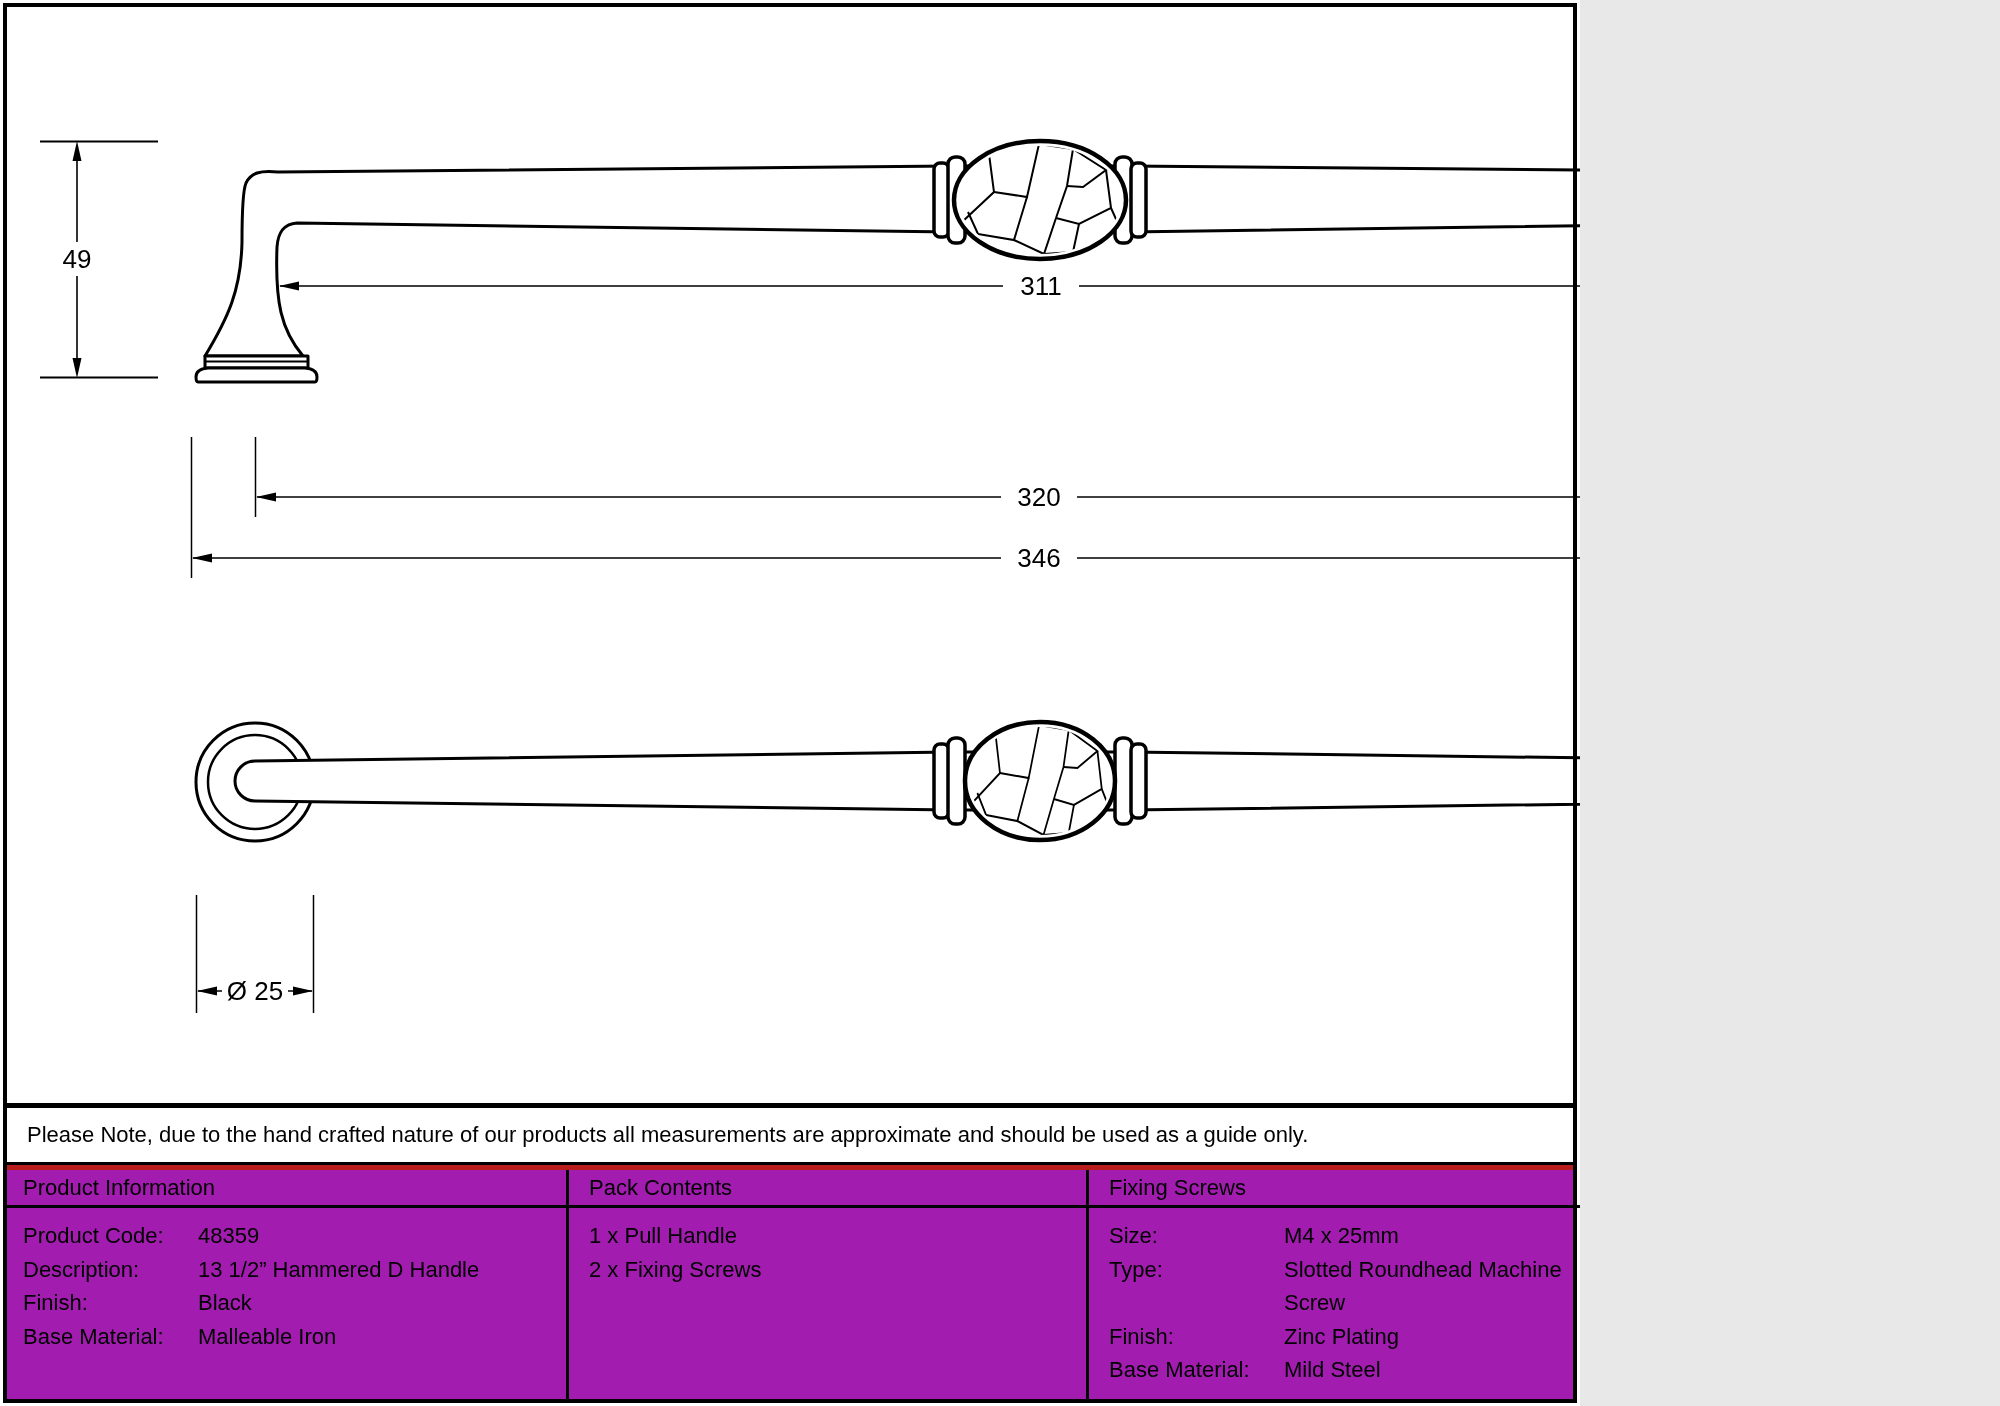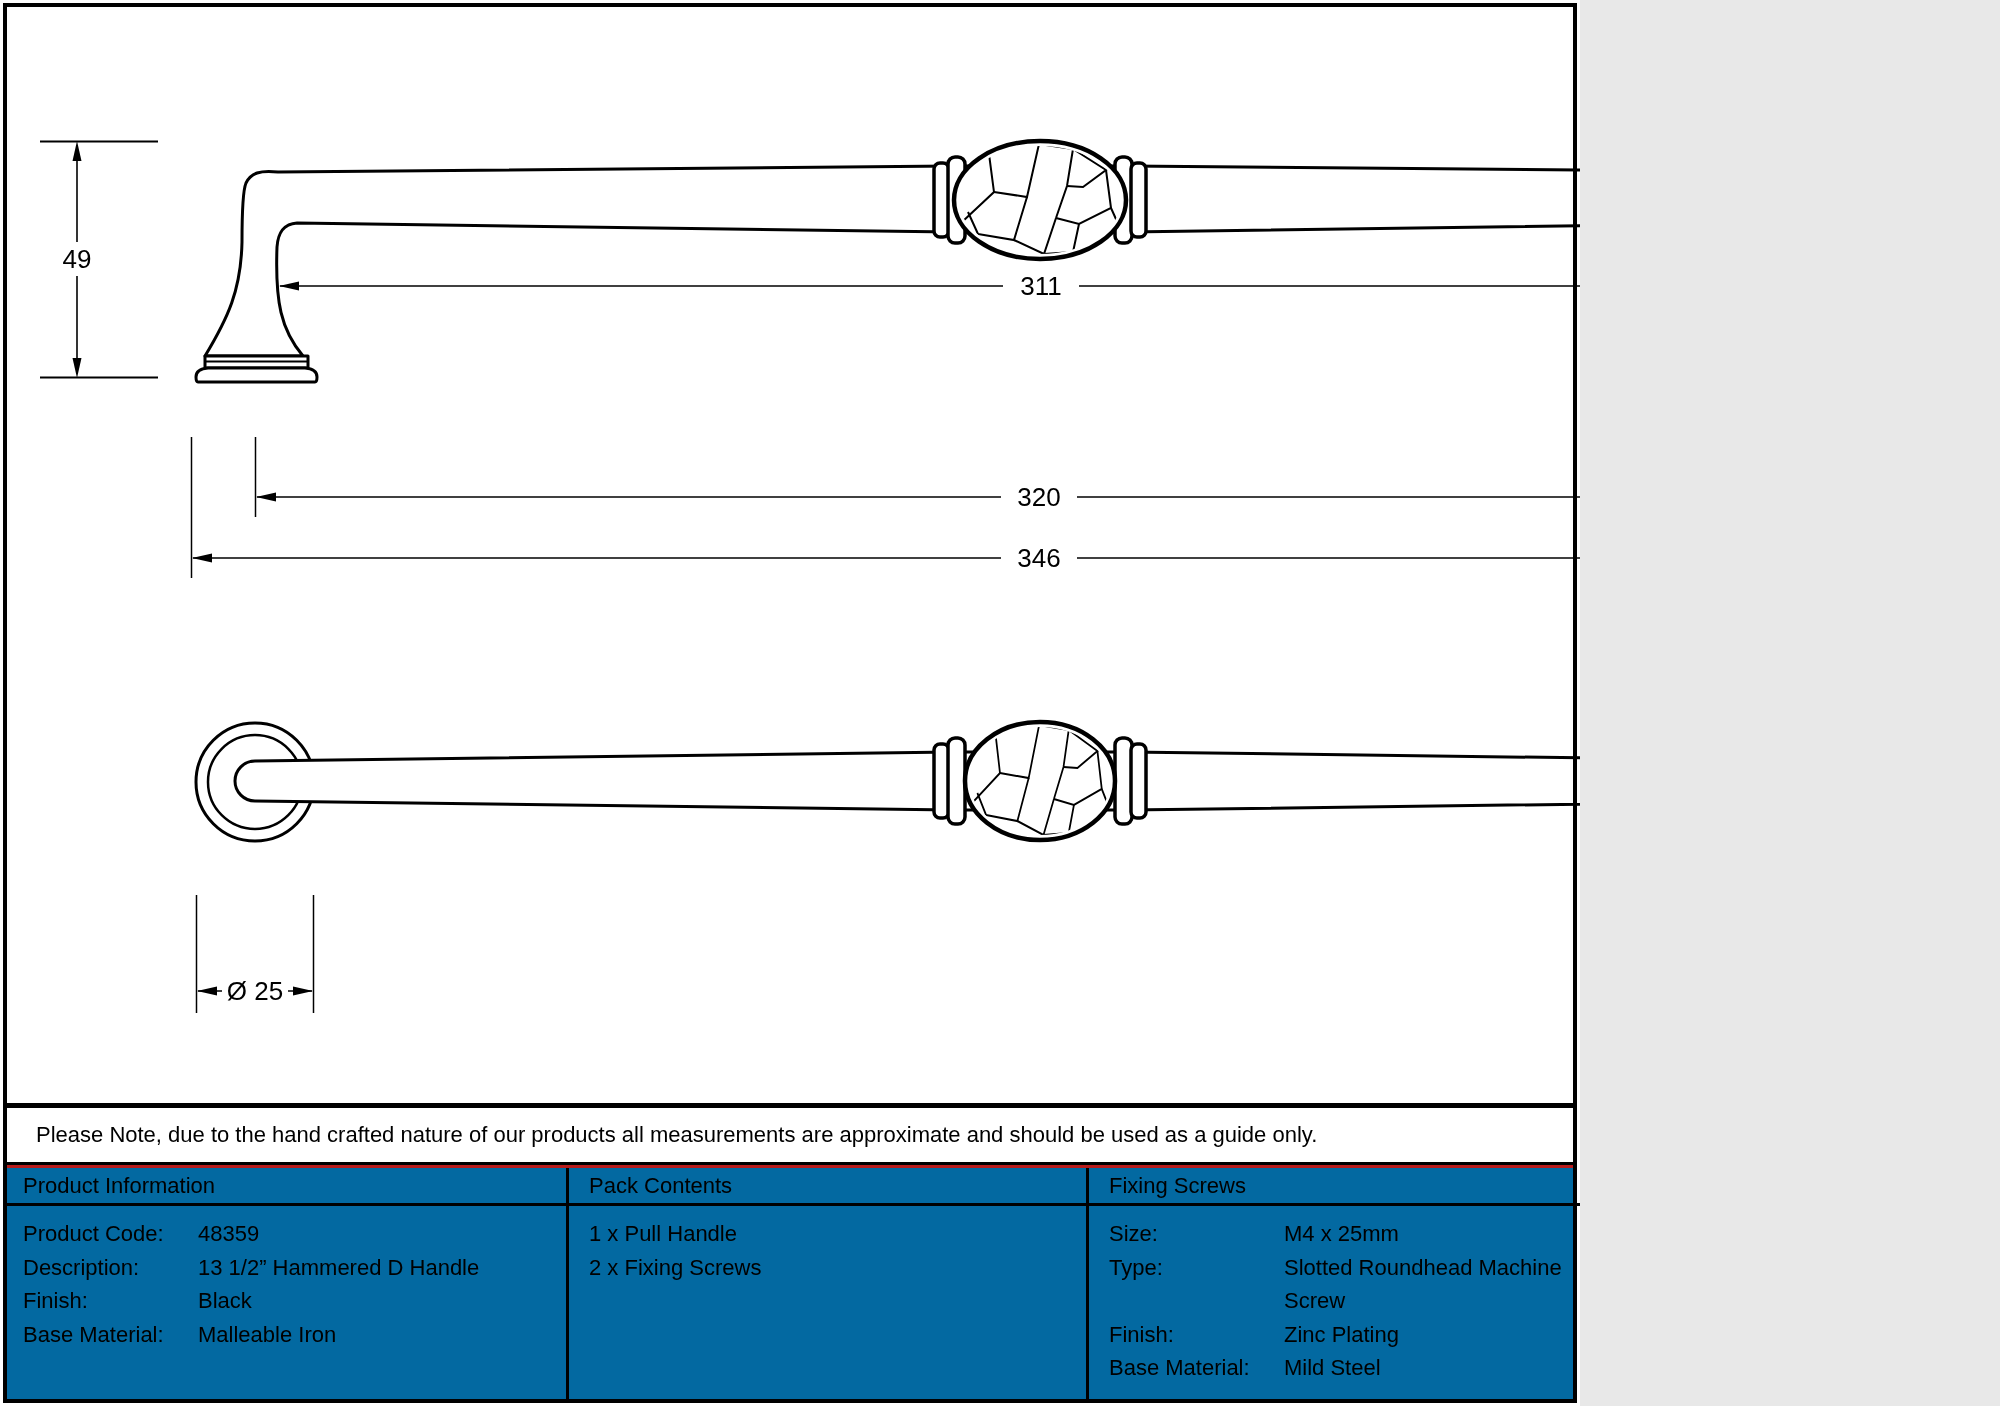--- a/index.html
+++ b/index.html
@@ -3,23 +3,23 @@
 <meta charset="utf-8">
 <style>
   html,body{margin:0;padding:0;background:#e8e8e8;}
   .page{position:relative;width:1580px;height:1406px;background:#fff;
         font-family:"Liberation Sans",sans-serif;color:#000;overflow:hidden;}
   .sheet-border{position:absolute;inset:3px;border:4px solid #000;pointer-events:none;}
   .draw{position:absolute;left:0;top:0;}
   svg text{font-family:"Liberation Sans",sans-serif;font-size:26px;fill:#000;text-anchor:middle;}
   .note-bar{position:absolute;left:3px;right:3px;top:1103px;height:62px;box-sizing:border-box;
             border-top:5px solid #000;border-bottom:3px solid #000;background:#fff;
-            display:flex;align-items:center;padding-left:33px;font-size:22px;}
+            display:flex;align-items:center;padding-left:24px;font-size:22px;}
   .spec-table{position:absolute;left:3px;right:3px;top:1165px;bottom:5px;box-sizing:border-box;
-              border-top:3px solid #b91c1c;background:#0369a1;display:grid;
+              border-top:5px solid #b91c1c;background:#a21caf;display:grid;
               grid-template-columns:566px 520px 552px auto;grid-template-rows:38px 1fr;}
   .th{border-right:3px solid #000;border-bottom:3px solid #000;display:flex;align-items:center;
       padding-left:20px;font-size:22px;}
   .td{border-right:3px solid #000;padding:11px 29px 0 20px;font-size:22px;line-height:33.5px;}
   .kv{display:flex;}
   .kv .k{width:175px;flex-shrink:0;}
   .kv .v{flex:1;}
   .col-fix .v{max-width:305px;}
   .logo-cell{grid-column:4;grid-row:1/3;display:flex;align-items:center;justify-content:flex-end;margin-top:25px;}
   .logo{position:relative;width:256px;height:112px;}

